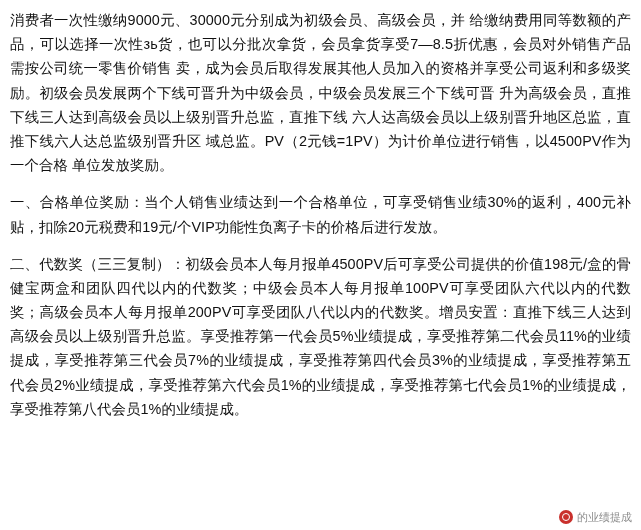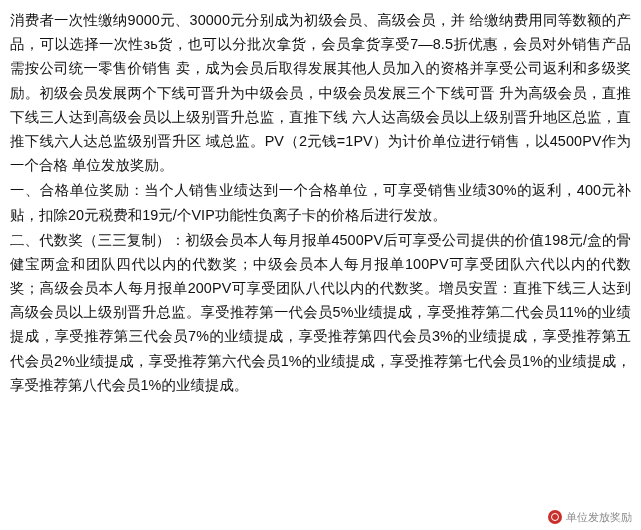--- a/index.html
+++ b/index.html
@@ -25,21 +25,21 @@
   .para {
     font-size: 14.4px;
     line-height: 1.68;
     text-align: justify;
     text-justify: inter-ideograph;
     margin: 0;
     letter-spacing: 0.1px;
     color: #111;
   }
   .para + .para {
-    margin-top: 1px;
+    margin-top: 13px;
   }
   .gap-lg {
     margin-top: 22px;
   }
   .footer-badge {
     position: absolute;
     right: 6px;
     bottom: 4px;
     display: flex;
     align-items: center;
@@ -80,16 +80,16 @@
 <div class="page">
 
   <p class="para">消费者一次性缴纳9000元、30000元分别成为初级会员、高级会员，并 给缴纳费用同等数额的产品，可以选择一次性зь货，也可以分批次拿货，会员拿货享受7—8.5折优惠，会员对外销售产品需按公司统一零售价销售 卖，成为会员后取得发展其他人员加入的资格并享受公司返利和多级奖励。初级会员发展两个下线可晋升为中级会员，中级会员发展三个下线可晋 升为高级会员，直推下线三人达到高级会员以上级别晋升总监，直推下线 六人达高级会员以上级别晋升地区总监，直推下线六人达总监级别晋升区 域总监。PV（2元钱=1PV）为计价单位进行销售，以4500PV作为一个合格 单位发放奖励。</p>
 
   <p class="para gap-lg">一、合格单位奖励：当个人销售业绩达到一个合格单位，可享受销售业绩30%的返利，400元补贴，扣除20元税费和19元/个VIP功能性负离子卡的价格后进行发放。</p>
 
   <p class="para gap-lg">二、代数奖（三三复制）：初级会员本人每月报单4500PV后可享受公司提供的价值198元/盒的骨健宝两盒和团队四代以内的代数奖；中级会员本人每月报单100PV可享受团队六代以内的代数奖；高级会员本人每月报单200PV可享受团队八代以内的代数奖。增员安置：直推下线三人达到高级会员以上级别晋升总监。享受推荐第一代会员5%业绩提成，享受推荐第二代会员11%的业绩提成，享受推荐第三代会员7%的业绩提成，享受推荐第四代会员3%的业绩提成，享受推荐第五代会员2%业绩提成，享受推荐第六代会员1%的业绩提成，享受推荐第七代会员1%的业绩提成，享受推荐第八代会员1%的业绩提成。</p>
 
   <div class="footer-badge">
     <span class="badge-logo"></span>
-    <span class="badge-text">单位发放奖励</span>
+    <span class="badge-text">的业绩提成</span>
   </div>
 
 </div>
 
 </body></html>

